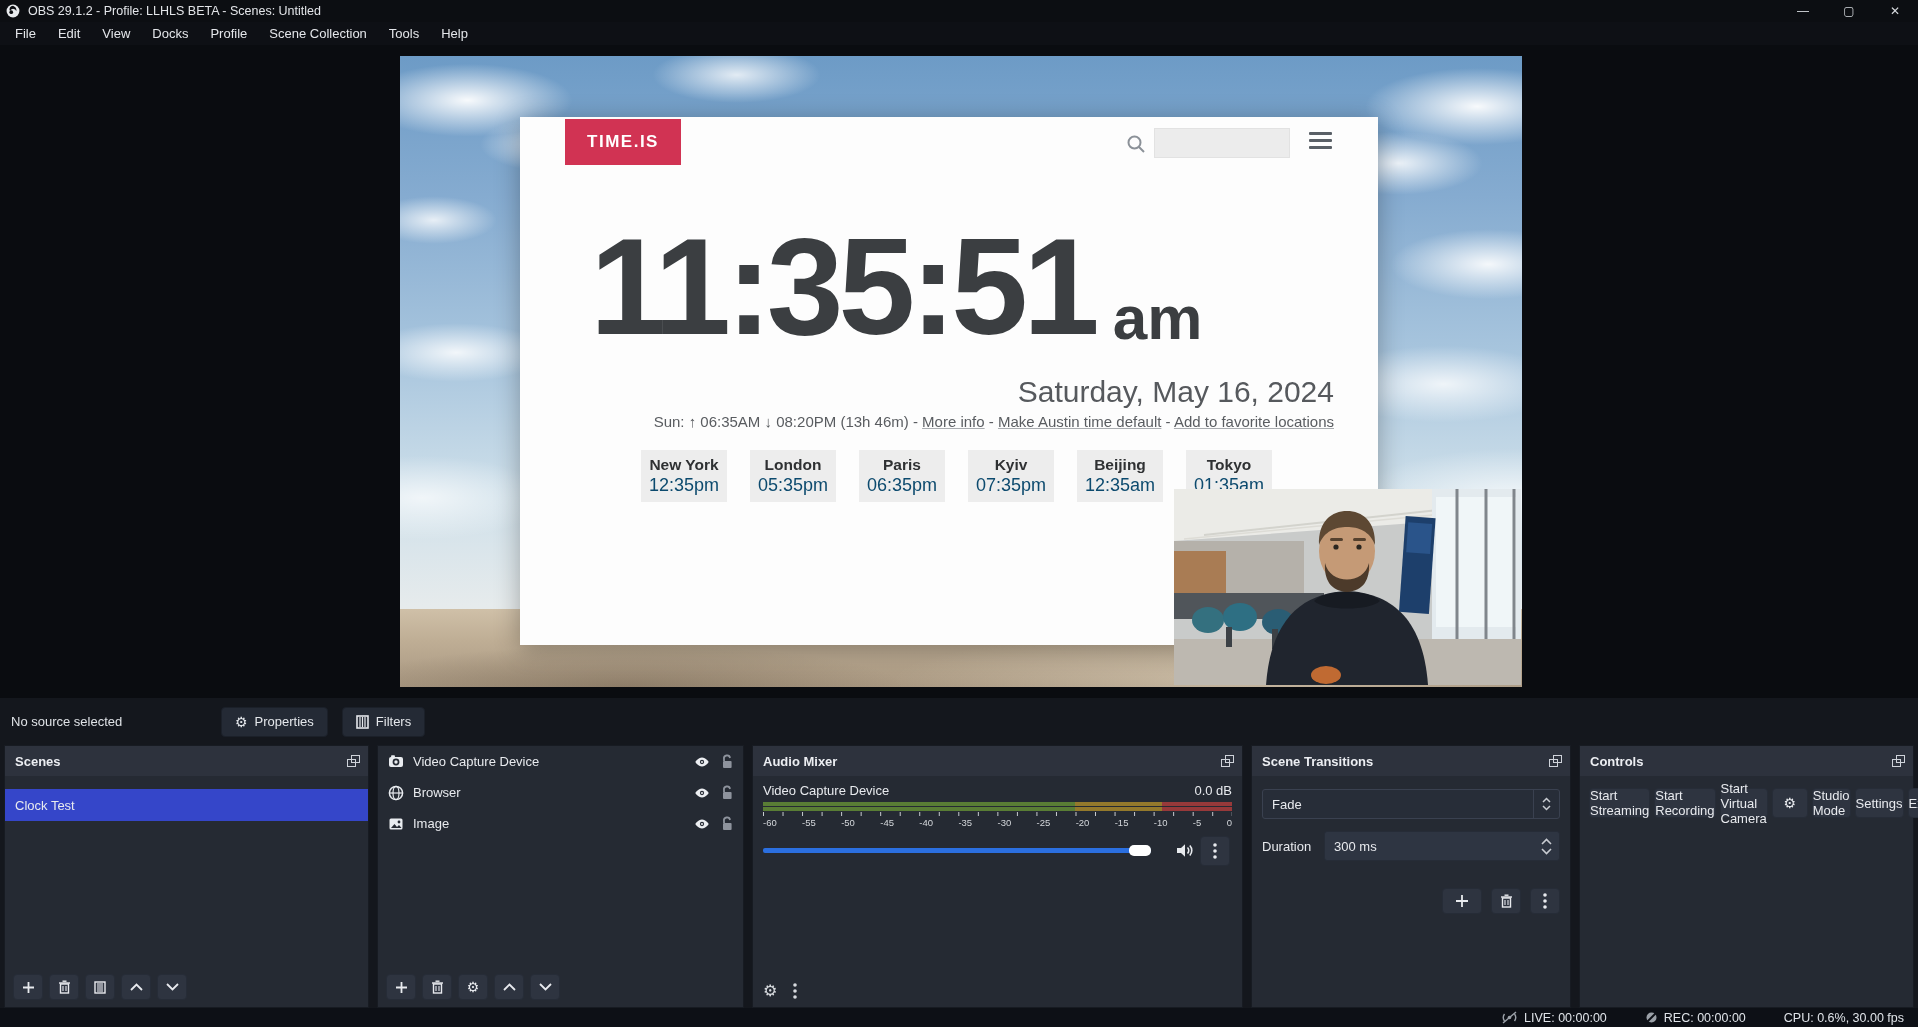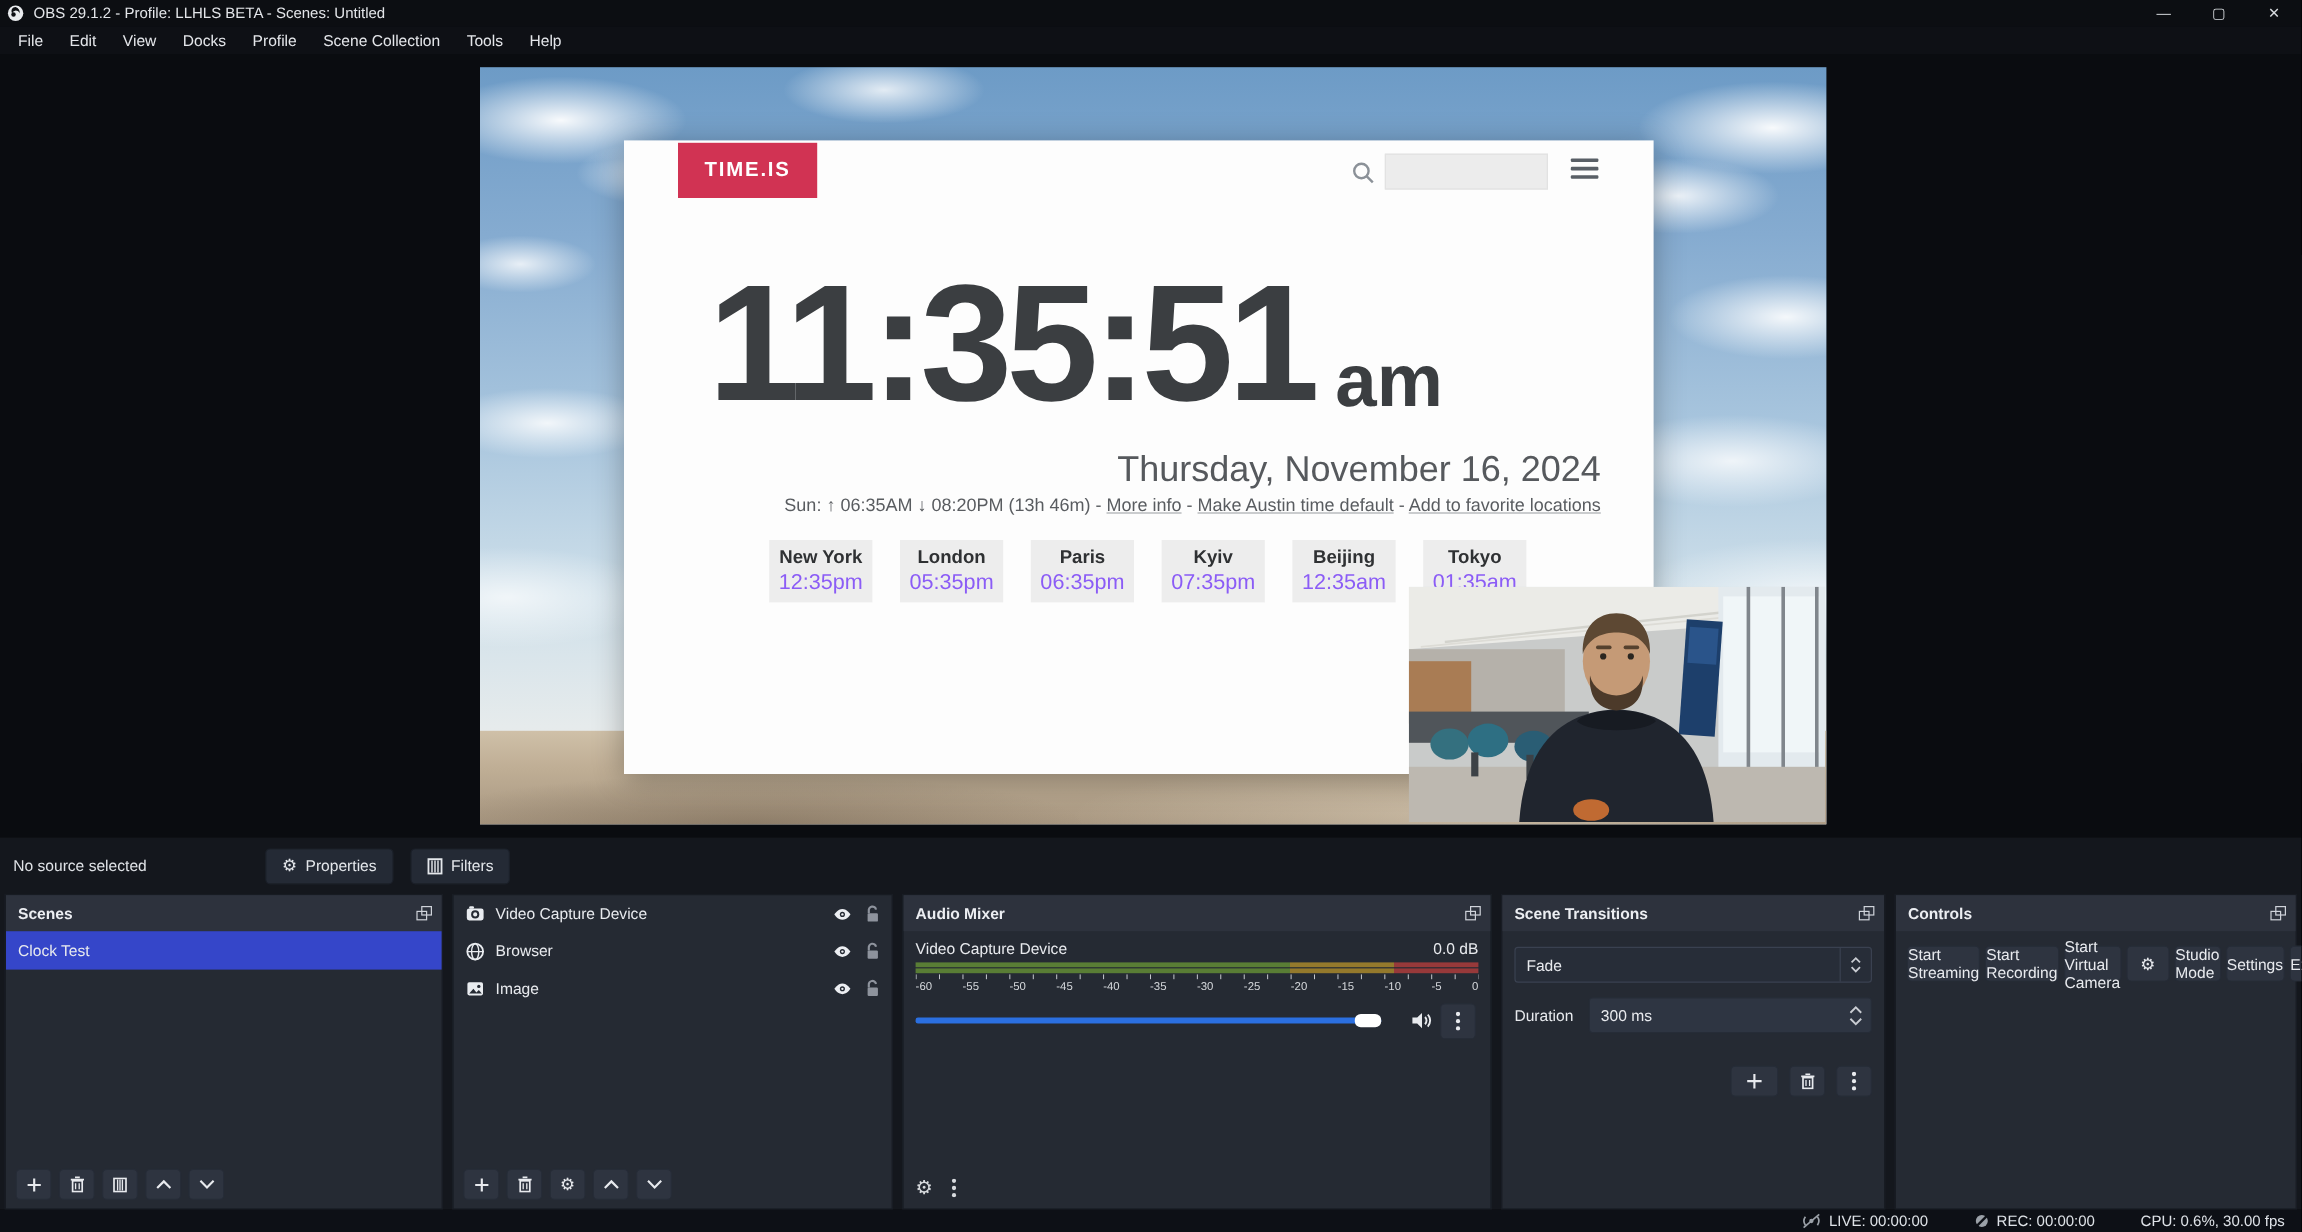--- a/index.html
+++ b/index.html
@@ -63,21 +63,21 @@
   .ti-heading b { color:#2d2f31; }
   .ti-clock { position:absolute; left:70px; top:100px; display:flex; align-items:flex-end; }
   .ti-clock .digits { font-size:138px; font-weight:bold; color:#3b3e41; letter-spacing:-5px; line-height:1; }
   .ti-clock .ampm { font-size:62px; font-weight:bold; color:#3b3e41; line-height:1; margin:0 0 6px 18px; }
   .ti-date { position:absolute; right:44px; top:258px; font-size:30px; color:#56595d; }
   .ti-sun { position:absolute; right:44px; top:296px; font-size:15px; color:#595c60; white-space:nowrap; }
   .ti-sun .lnk { text-decoration:underline; text-decoration-color:#a9acb0; }
   .ti-cities { position:absolute; left:121px; top:333px; display:flex; gap:23px; }
   .ti-city { width:86px; height:52px; background:#ededed; text-align:center; padding-top:6px; }
   .ti-city .cname { font-size:15.5px; font-weight:bold; color:#2f3133; }
-  .ti-city .ctime { font-size:18px; color:#8b5cf6; margin-top:1px; }
+  .ti-city .ctime { font-size:18px; color:#0c4a6e; margin-top:1px; }
 
   
   .webcam { position:absolute; right:1px; bottom:2px; width:347px; height:196px; }
 
   
   .srcbar { position:absolute; left:0; top:698px; width:100%; height:47px; background:#14171d;
             display:flex; align-items:center; }
   .srcbar .status { margin-left:11px; width:210px; color:#dfe2e6; }
   .tool-btn { height:30px; background:#242a35; border:1px solid #1b2029; border-radius:4px;
               display:flex; align-items:center; gap:7px; padding:0 13px; color:#e4e7eb; margin-right:14px; }
@@ -203,21 +203,21 @@
             <span></span>
             <span></span>
           </div>
 
 
         <div class="ti-clock">
           <span class="digits">11:35:51</span>
           <span class="ampm">am</span>
         </div>
 
-        <div class="ti-date">Thursday, November 16, 2024</div>
+        <div class="ti-date">Saturday, May 16, 2024</div>
 
         <div class="ti-sun"><span>Sun: ↑ 06:35AM ↓ 08:20PM (13h 46m) - </span><span class="lnk">More info</span><span> - </span><span class="lnk">Make Austin time default</span><span> - </span><span class="lnk">Add to favorite locations</span></div>
 
         <div class="ti-cities">
           <div class="ti-city">
             <div class="cname">New York</div>
             <div class="ctime">12:35pm</div>
           </div>
           <div class="ti-city">
             <div class="cname">London</div>
@@ -291,21 +291,21 @@
         <line x1="4" y1="2" x2="4" y2="12" stroke="#e4e7eb" stroke-width="1.2"></line>
         <line x1="6.5" y1="2" x2="6.5" y2="12" stroke="#e4e7eb" stroke-width="1.2"></line>
         <line x1="9" y1="2" x2="9" y2="12" stroke="#e4e7eb" stroke-width="1.2"></line>
       </svg>
       <span>Filters</span>
     </div>
   </div>
 
   <div class="docks">
 
-    <div class="panel" style="left:4px; width:365px;">
+    <div class="panel" style="left:4px; width:365px;gap:13px;">
       <div class="panel-head">
         <span class="ptitle">Scenes</span>
         <span class="pop-icon">
             <i></i>
             <i></i>
           </span>
       </div>
       <div class="panel-body">
         <div class="scene-row sel">
           <span>Clock Test</span>

